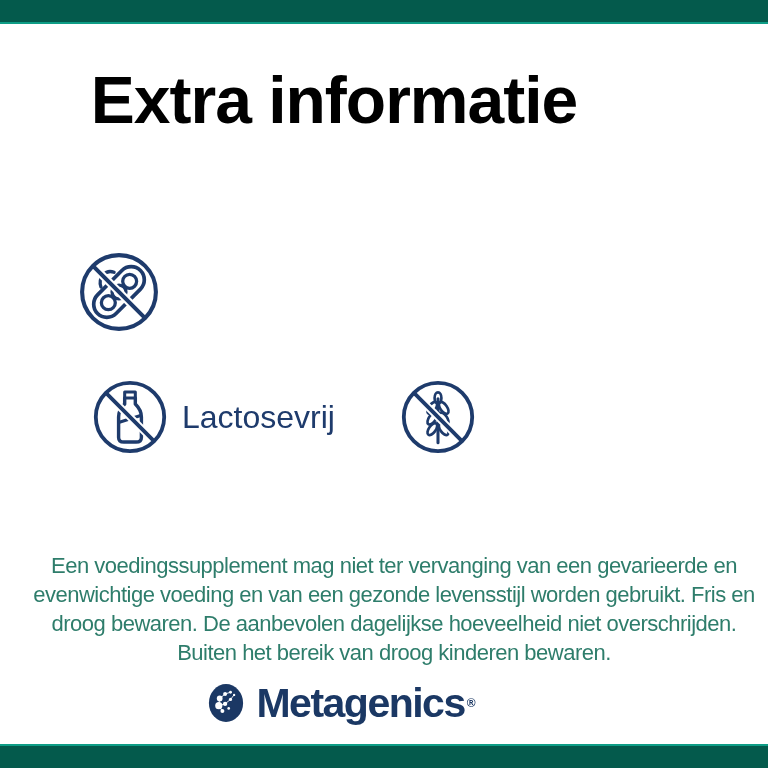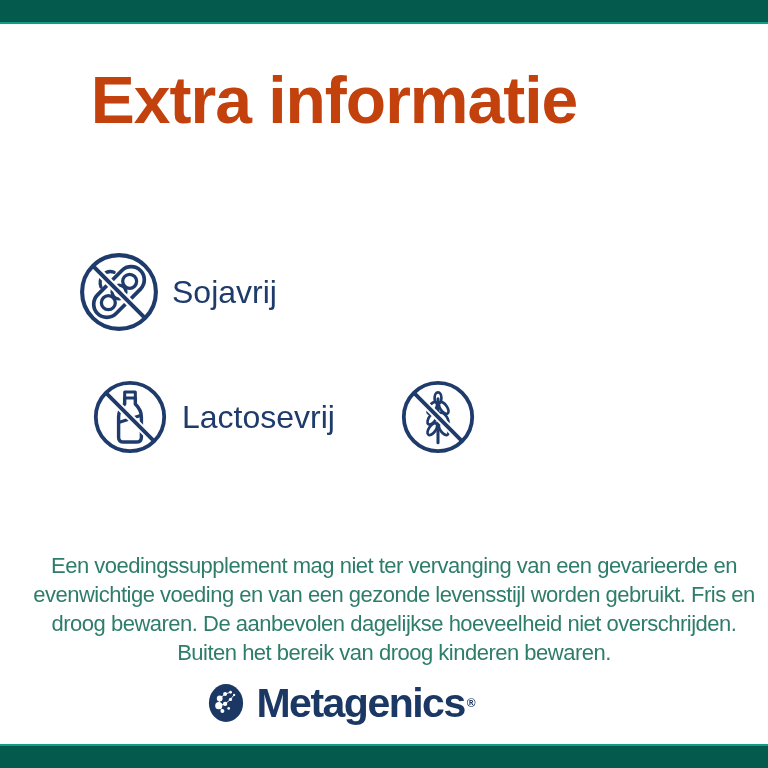--- a/index.html
+++ b/index.html
@@ -9,21 +9,21 @@
   }
   
   .bar-top{position:absolute;left:0;top:0;width:768px;height:22px;background:#045A4C;}
   .accent-top{position:absolute;left:0;top:22px;width:768px;height:2px;background:#0E9D86;}
   .accent-bottom{position:absolute;left:0;top:744px;width:768px;height:2px;background:#0E9D86;}
   .bar-bottom{position:absolute;left:0;top:746px;width:768px;height:22px;background:#045A4C;}
 
   
   .title{
     position:absolute;left:0;top:60px;width:668px;text-align:center;
-    font-size:66px;line-height:80px;font-weight:600;color:#c2410c;letter-spacing:-1px;
+    font-size:66px;line-height:80px;font-weight:600;color:#000000;letter-spacing:-1px;
   }
 
   
   .feature{position:absolute;display:flex;align-items:center;color:#1E3B6C;}
   .feature .ficon{flex:0 0 auto;display:block;}
   .flabel{font-size:32px;line-height:43px;color:#1E3B6C;white-space:nowrap;}
   #f-soy{left:78px;top:250px;}      #f-soy .ficon{width:82px;height:84px;margin-right:12px;}
   #f-vegan{left:389px;top:253px;}   #f-vegan .ficon{width:84px;height:88px;margin-right:14px;}
   #f-lactose{left:92px;top:378px;}  #f-lactose .ficon{width:76px;height:78px;margin-right:14px;}
   #f-gluten{left:400px;top:378px;}  #f-gluten .ficon{width:76px;height:78px;margin-right:18px;}
@@ -66,21 +66,20 @@
     <svg class="ic ficon" viewBox="0 0 100 100">
       <path class="stroke" stroke-width="4" d="M28,44 C24,32 34,22 44,26"></path>
       <rect class="stroke" stroke-width="4.5" x="34" y="13" width="32" height="74" rx="16" transform="rotate(45 50 50)"></rect>
       <circle class="stroke" stroke-width="4" cx="37" cy="63" r="8.5"></circle>
       <circle class="stroke" stroke-width="4" cx="50" cy="50" r="8.5"></circle>
       <circle class="stroke" stroke-width="4" cx="63" cy="37" r="8.5"></circle>
       <line class="white-under" stroke-width="10" x1="27" y1="27" x2="73" y2="73"></line>
       <line class="stroke" stroke-width="5" x1="20" y1="20" x2="80" y2="80"></line>
       <circle class="stroke" stroke-width="5" cx="50" cy="50" r="45"></circle>
     </svg>
-    <div class="flabel">Sojavrij</div>
   </div>
 
 
   <div class="feature" id="f-lactose">
     <svg class="ic ficon" viewBox="0 0 100 100">
       <rect class="stroke" stroke-width="4" x="43" y="17" width="14" height="8"></rect>
       <path class="stroke" stroke-width="4.5" d="M43,25 L43,33 C37,39 35,45 35,50 L35,77 C35,81 38,83 42,83 L58,83 C62,83 65,81 65,77 L65,50 C65,45 63,39 57,33 L57,25"></path>
       <line class="stroke" stroke-width="4" x1="36" y1="57" x2="64" y2="48"></line>
       <line class="white-under" stroke-width="10" x1="27" y1="27" x2="73" y2="73"></line>
       <line class="stroke" stroke-width="5" x1="20" y1="20" x2="80" y2="80"></line>

